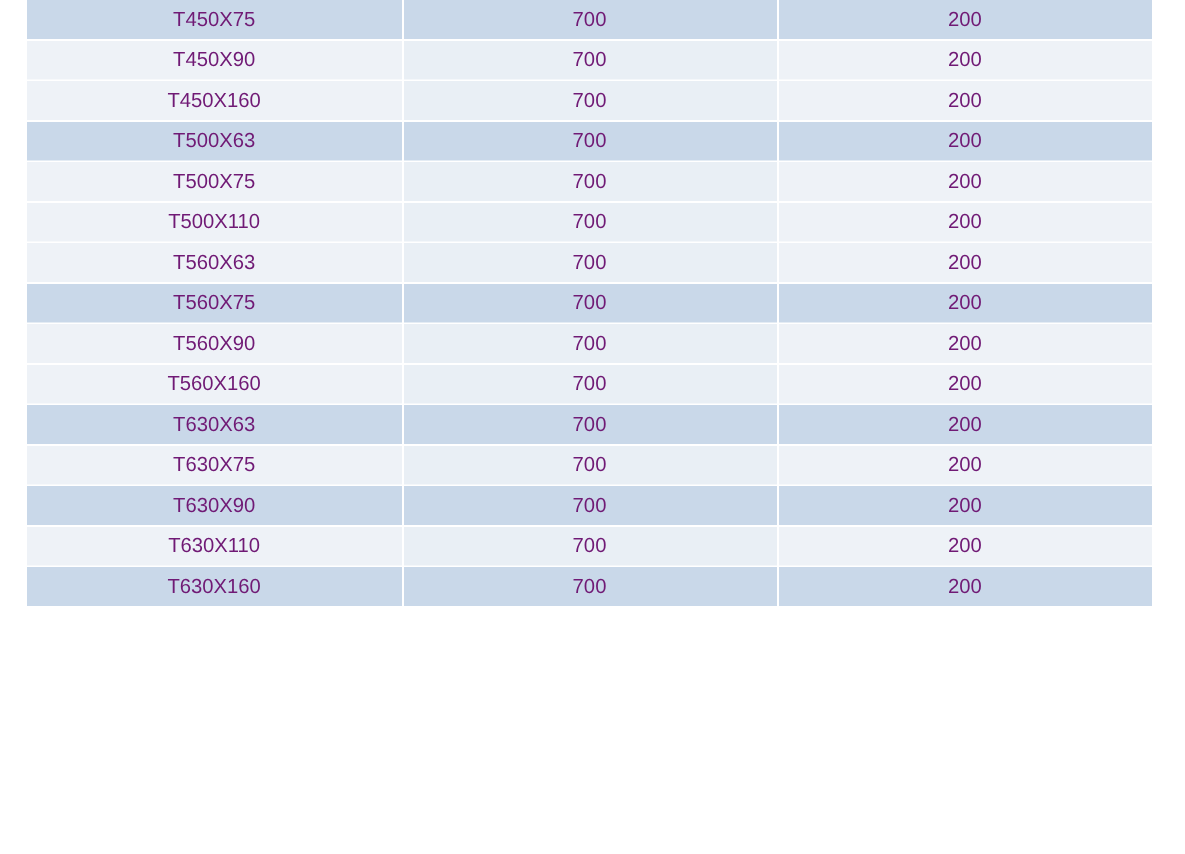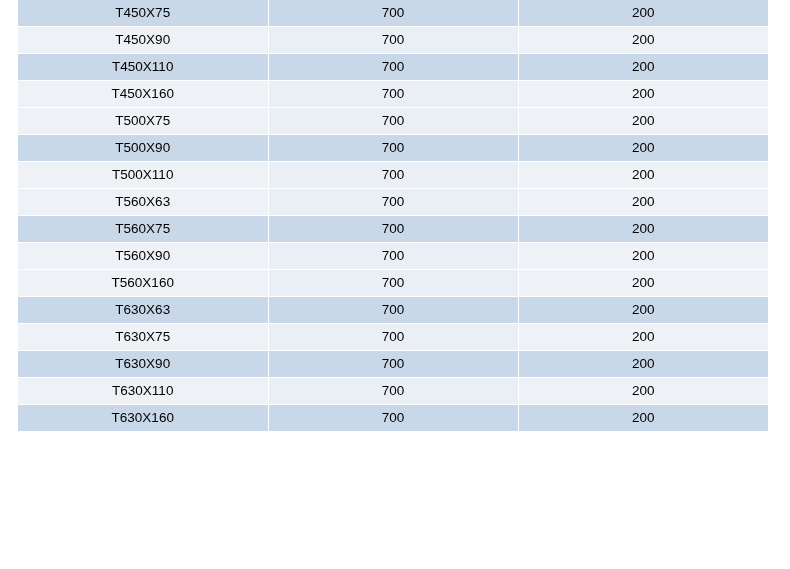--- a/index.html
+++ b/index.html
@@ -34,21 +34,21 @@
   table.spec-table col.c0 { width: 250px; }
   table.spec-table col.c1 { width: 250px; }
   table.spec-table col.c2 { width: 250px; }
   table.spec-table td {
     height: 26px;
     line-height: 26px;
     padding: 0;
     text-align: center;
     vertical-align: middle;
     font-size: 13.5px;
-    color: #000000;
+    color: #701a75;
     border-right: 1px solid #ffffff;
     border-bottom: 1px solid #ffffff;
     white-space: nowrap;
     overflow: hidden;
   }
   table.spec-table td:last-child {
     border-right: none;
   }
   tr.row-odd td {
     background: #c9d8e9;
@@ -86,37 +86,32 @@
         <tr class="row-odd">
           <td>T450X75</td>
           <td class="col-mid">700</td>
           <td>200</td>
         </tr>
         <tr class="row-even">
           <td>T450X90</td>
           <td class="col-mid">700</td>
           <td>200</td>
         </tr>
-        <tr class="row-odd">
-          <td>T450X110</td>
-          <td class="col-mid">700</td>
-          <td>200</td>
-        </tr>
         <tr class="row-even">
           <td>T450X160</td>
           <td class="col-mid">700</td>
           <td>200</td>
         </tr>
-        <tr class="row-even">
-          <td>T500X75</td>
+        <tr class="row-odd">
+          <td>T500X63</td>
           <td class="col-mid">700</td>
           <td>200</td>
         </tr>
-        <tr class="row-odd">
-          <td>T500X90</td>
+        <tr class="row-even">
+          <td>T500X75</td>
           <td class="col-mid">700</td>
           <td>200</td>
         </tr>
         <tr class="row-even">
           <td>T500X110</td>
           <td class="col-mid">700</td>
           <td>200</td>
         </tr>
         <tr class="row-even">
           <td>T560X63</td>

